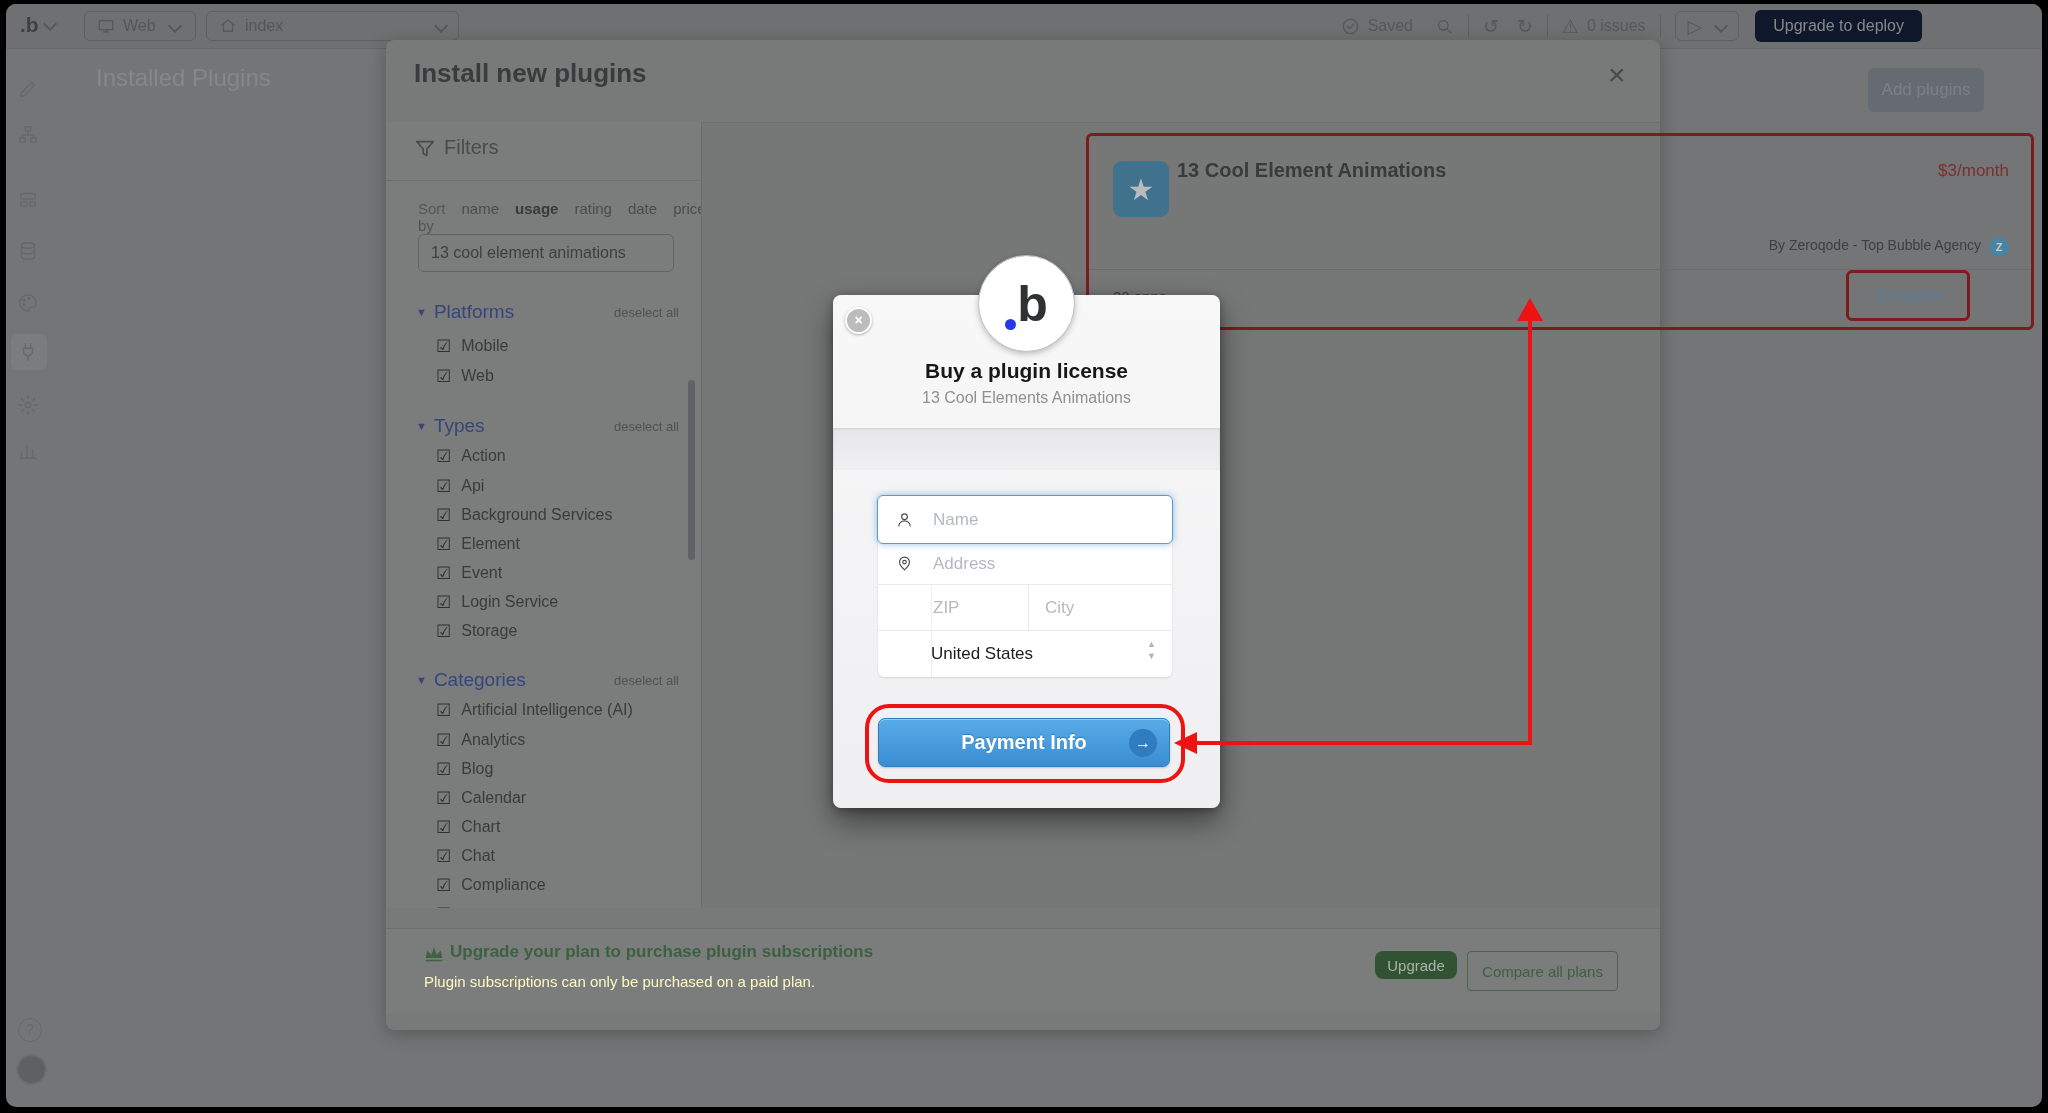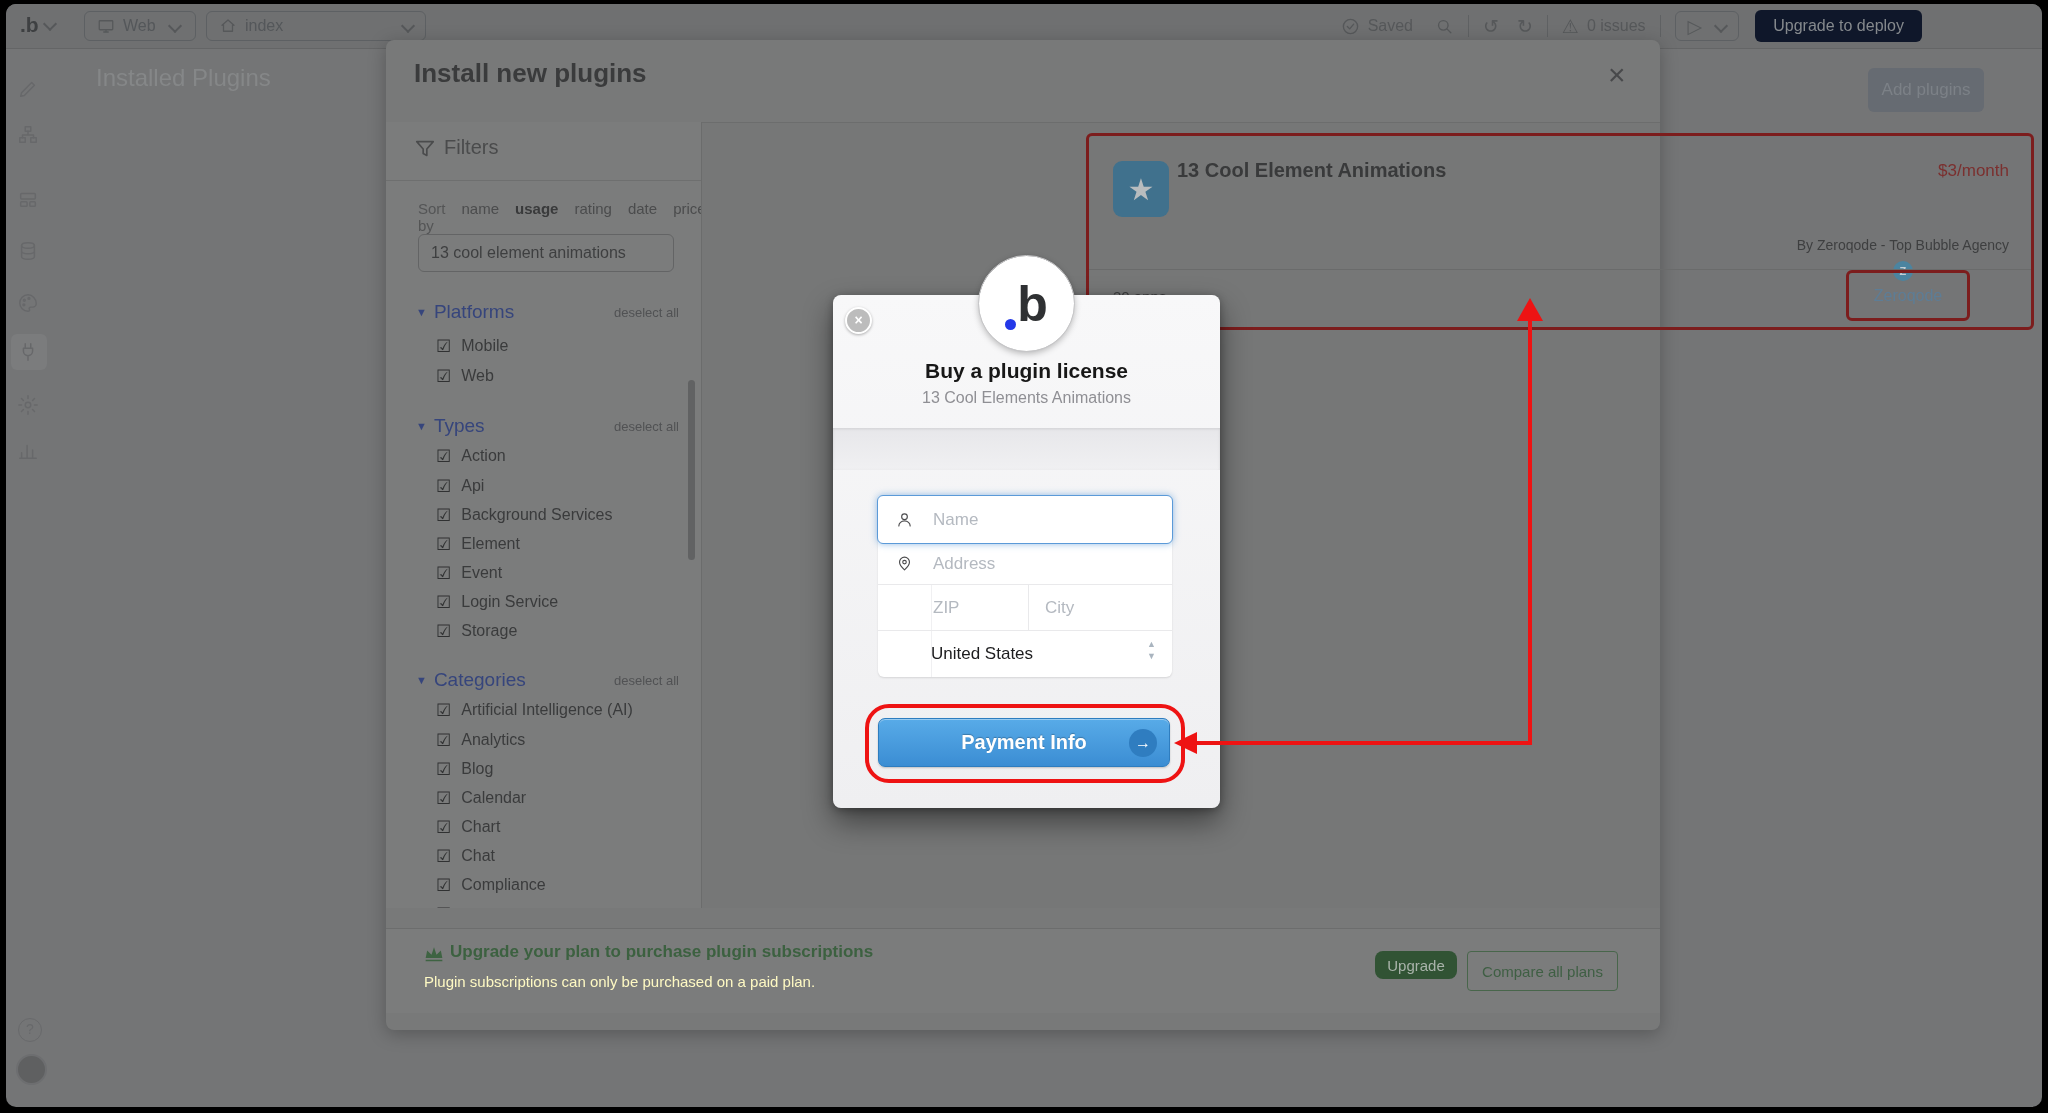--- a/index.html
+++ b/index.html
@@ -56,21 +56,21 @@
   .chk-label{font-size:16px;color:#3a3b3c;}
   .f-scroll{right:6px;top:258px;width:7px;height:180px;background:#616263;border-radius:4px;}
   
   .card{left:700px;top:93px;width:948px;height:197px;border:3px solid #7c1d1d;border-radius:6px;
     box-sizing:border-box;}
   .p-icon{left:24px;top:25px;width:56px;height:56px;background:#40718d;border-radius:9px;
     display:flex;align-items:center;justify-content:center;color:#b8bcbe;font-size:30px;}
   .p-title{left:88px;top:23px;font-size:20px;font-weight:600;color:#393a3b;}
   .p-price{right:22px;top:25px;font-size:17px;color:#7b302f;}
   .p-desc{left:88px;top:55px;width:846px;font-size:15.5px;line-height:1.35;color:#454647;}
-  .p-by{right:22px;top:101px;display:flex;align-items:center;gap:8px;font-size:14px;color:#3e3f40;flex-direction:column;}
+  .p-by{right:22px;top:101px;display:flex;gap:8px;font-size:14px;color:#3e3f40;}
   .z-badge{width:20px;height:20px;border-radius:50%;background:#4b84a0;color:#c3cdd3;font-size:11px;
     font-weight:bold;display:flex;align-items:center;justify-content:center;}
   .p-div{left:0;right:0;top:133px;height:1px;background:#6a6b6b;}
   .p-apps{left:24px;top:152px;font-size:15px;color:#3c3d3e;}
   .sub-rect{left:757px;top:134px;width:124px;height:51px;border:3px solid #7c1d1d;border-radius:6px;
     box-sizing:border-box;display:flex;align-items:center;justify-content:center;}
   .sub-label{font-size:16px;color:#5d7d96;}
   .results{left:700px;top:342px;font-size:15px;color:#3e3f40;}
   
   .banner{left:0;top:888px;width:1274px;height:84px;background:#7b7c7c;border-top:1px solid #6c6d6d;text-align:right;}
@@ -147,21 +147,21 @@
       <span>.b</span><span class="chev"></span>
     </div>
     <div class="abs tb-pill" style="left:78px;width:112px;">
       <svg class="ic" width="18" height="18" viewBox="0 0 24 24">
           <rect x="3" y="5" width="18" height="12" rx="1"></rect>
           <path d="M9 20h6M12 17v3"></path>
         </svg>
       <span>Web</span>
       <span class="chev"></span>
     </div>
-    <div class="abs tb-pill" style="left:200px;width:220px;">
+    <div class="abs tb-pill" style="left:200px;width:253px;">
       <svg class="ic" width="18" height="18" viewBox="0 0 24 24">
           <path d="M4 11l8-7 8 7M6 10v9h12v-9"></path>
         </svg>
       <span>index</span>
       <span class="chev" style="margin-left:auto;"></span>
     </div>
     <div class="abs tb-right">
       <svg class="ic" width="19" height="19" viewBox="0 0 24 24">
           <circle cx="12" cy="12" r="9"></circle>
           <path d="M8 12l3 3 5-6"></path>

